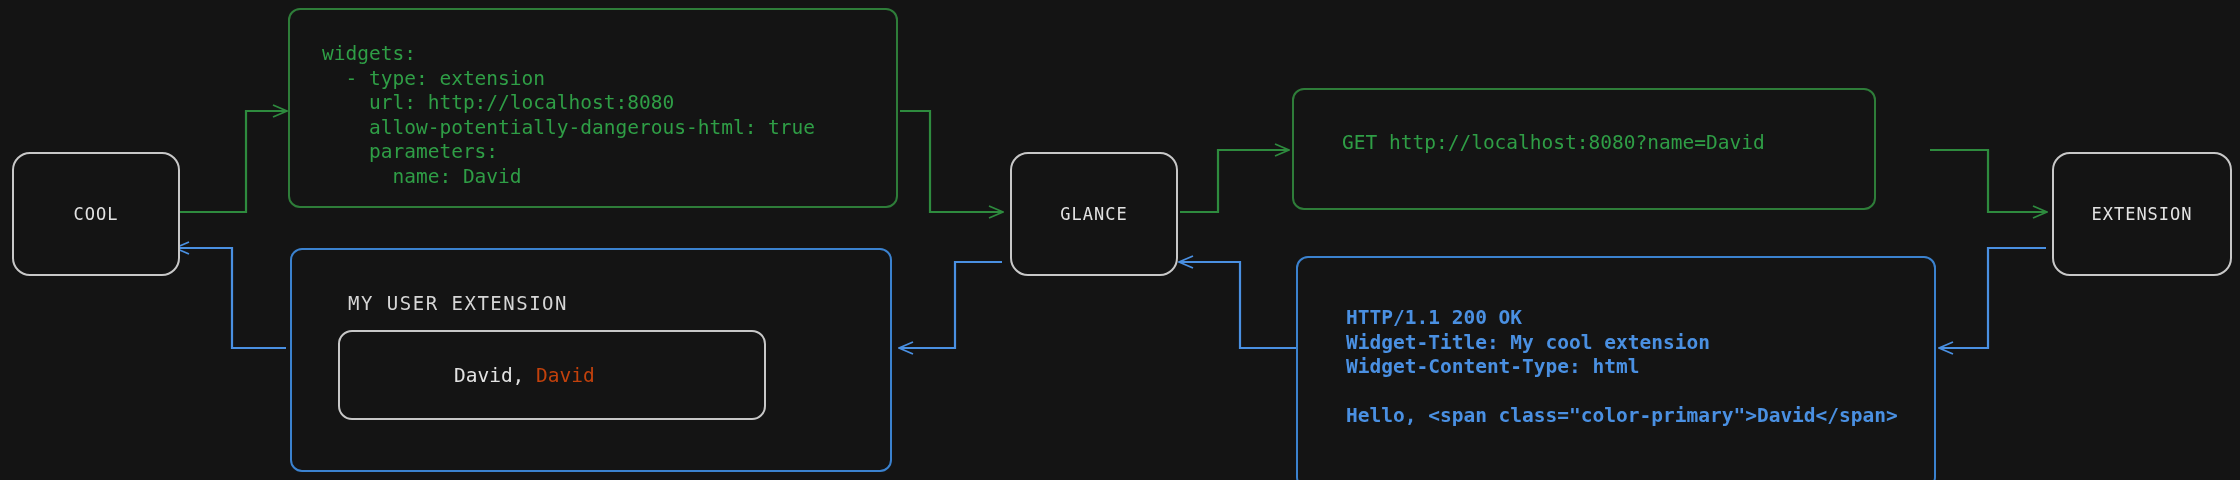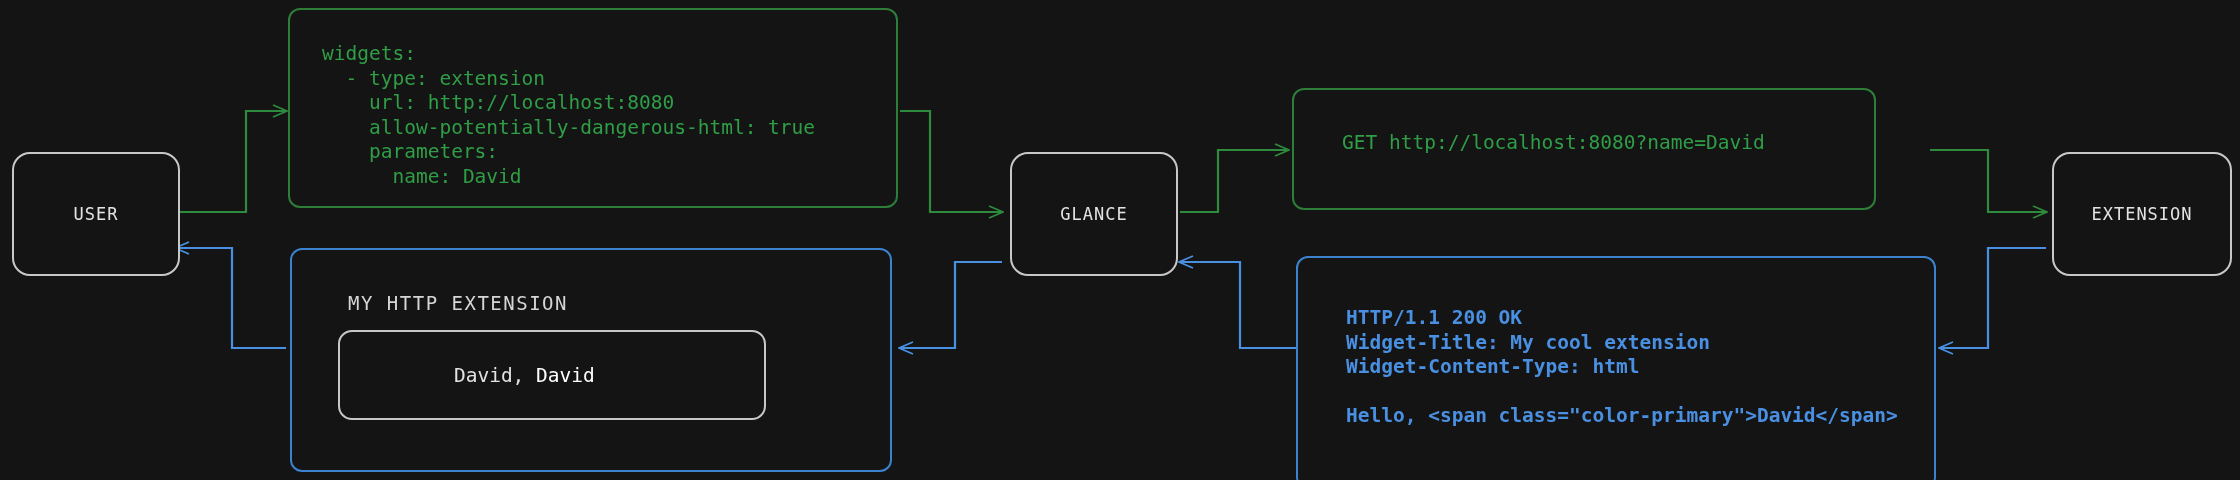--- a/index.html
+++ b/index.html
@@ -70,21 +70,21 @@
     box-sizing: border-box;
     display: flex;
     align-items: center;
   }
   .widget-body {
     font-family: "DejaVu Sans Mono", monospace;
     font-size: 19.5px;
     color: #e3e3e3;
     white-space: pre;
   }
-  .accent { color: #ffffff; }
+  .accent { color: #c2410c; }
 </style>
 </head>
 <body>
 
 <div id="stage">
 
   <svg id="wires" viewBox="0 0 2240 480" xmlns="http://www.w3.org/2000/svg">
     <defs>
       <marker id="arrow-green" markerWidth="16" markerHeight="14" refX="14" refY="7" orient="auto" markerUnits="userSpaceOnUse">
         <path d="M1,1 L15,7 L1,13" fill="none" stroke="#2e8b3e" stroke-width="1.8"></path>
@@ -108,21 +108,21 @@
 
       <path d="M1300,348 L1240,348 L1240,262 L1180,262" stroke="#4a90e2" marker-end="url(#arrow-blue)"></path>
 
       <path d="M1002,262 L955,262 L955,348 L900,348" stroke="#4a90e2" marker-end="url(#arrow-blue)"></path>
 
       <path d="M286,348 L232,348 L232,248 L176,248" stroke="#4a90e2" marker-end="url(#arrow-blue)"></path>
     </g>
   </svg>
 
   <div class="node" style="left:12px; top:152px; width:164px; height:120px;">
-    <span>USER</span>
+    <span>COOL</span>
   </div>
 
   <div class="node" style="left:2052px; top:152px; width:176px; height:120px;">
     <span>EXTENSION</span>
   </div>
 
   <div class="node" style="left:1010px; top:152px; width:164px; height:120px;">
     <span>GLANCE</span>
   </div>
 
@@ -141,21 +141,21 @@
 
   <div class="codebox blue" style="left:1296px; top:256px; width:640px; height:233px;font-weight:bold;">
     <pre class="code blue" style="position:absolute; left:48px; top:48px;">HTTP/1.1 200 OK
 Widget-Title: My cool extension
 Widget-Content-Type: html
 
 Hello, &lt;span class="color-primary"&gt;David&lt;/span&gt;</pre>
   </div>
 
   <div class="codebox blue" style="left:290px; top:248px; width:602px; height:224px;">
-    <div class="widget-title" style="position:absolute; left:56px; top:42px;">MY HTTP EXTENSION</div>
+    <div class="widget-title" style="position:absolute; left:56px; top:42px;">MY USER EXTENSION</div>
     <div class="widget-card" style="position:absolute; left:46px; top:80px; width:428px; height:90px;">
       <div class="widget-body" style="margin-left:20px;">
         <span>David, </span><span class="accent">David</span>
       </div>
     </div>
   </div>
 
 </div>
 
 </body></html>

